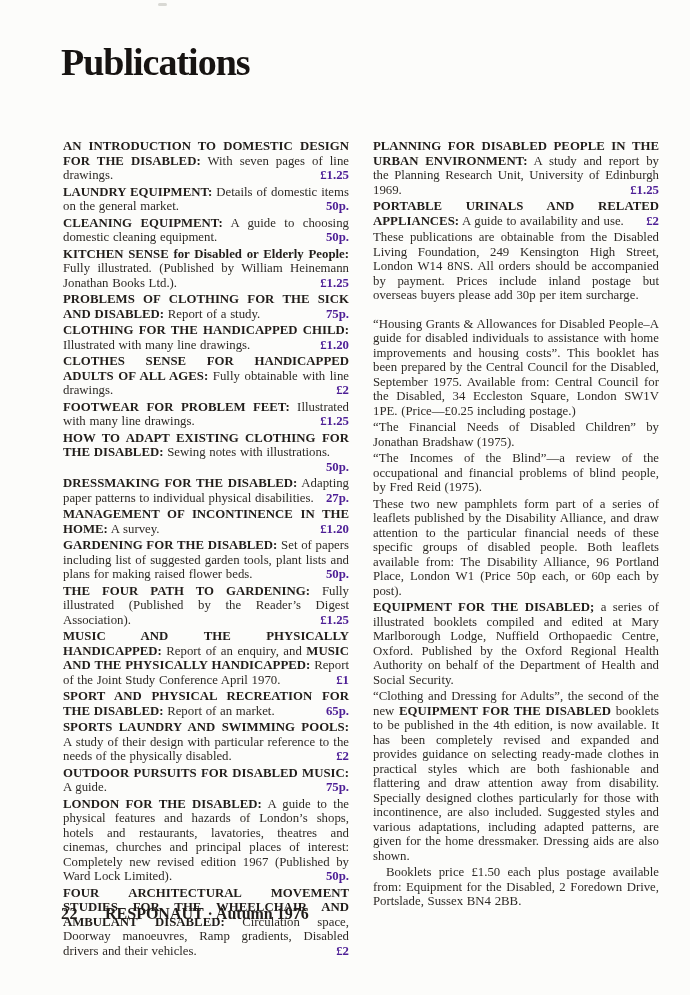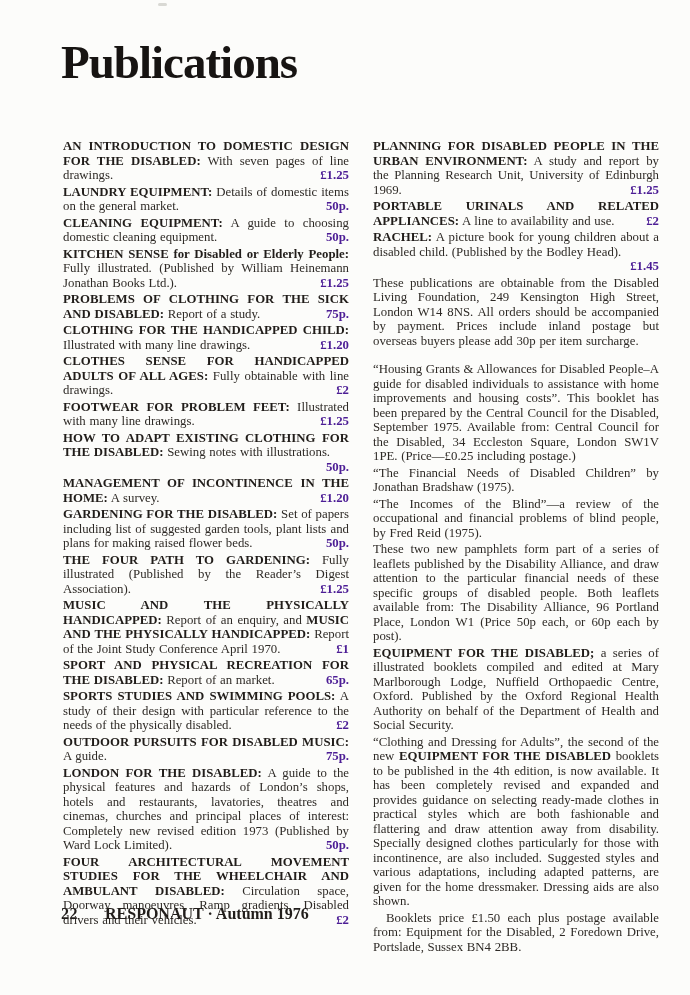--- a/index.html
+++ b/index.html
@@ -11,21 +11,21 @@
   .page{
     position:relative;width:690px;height:995px;
     background:#fcfcfa;overflow:hidden;color:#2e2a26;
   }
   .speck{
     position:absolute;left:158px;top:3px;width:9px;height:3px;
     background:#d9d9d4;border-radius:2px;
   }
   h1.page-title{
     position:absolute;left:61px;top:42px;margin:0;
-    font-size:47px;line-height:40px;font-weight:bold;
+    font-size:38px;line-height:40px;font-weight:bold;
     letter-spacing:-1px;color:#171412;
   }
   .col{
     position:absolute;top:137px;width:290px;
     font-size:12.8px;line-height:14.5px;
     text-align:justify;word-spacing:0.04em;
   }
   #col-left{left:61px;}
   #col-right{left:371px;}
   p.blk{margin:2px;display:flow-root;}
@@ -54,35 +54,35 @@
   <div class="col" id="col-left">
       <p class="blk"><span class="bold">AN INTRODUCTION TO DOMESTIC DESIGN FOR THE DISABLED:</span><span class="reg"> With seven pages of line drawings.</span><span class="price">£1.25</span></p>
       <p class="blk"><span class="bold">LAUNDRY EQUIPMENT:</span><span class="reg"> Details of domestic items on the general market.</span><span class="price">50p.</span></p>
       <p class="blk"><span class="bold">CLEANING EQUIPMENT:</span><span class="reg"> A guide to choosing domestic cleaning equipment.</span><span class="price">50p.</span></p>
       <p class="blk"><span class="bold">KITCHEN SENSE for Disabled or Elderly People:</span><span class="reg"> Fully illustrated. (Published by William Heinemann Jonathan Books Ltd.).</span><span class="price">£1.25</span></p>
       <p class="blk"><span class="bold">PROBLEMS OF CLOTHING FOR THE SICK AND DISABLED:</span><span class="reg"> Report of a study.</span><span class="price">75p.</span></p>
       <p class="blk"><span class="bold">CLOTHING FOR THE HANDICAPPED CHILD:</span><span class="reg"> Illustrated with many line drawings.</span><span class="price">£1.20</span></p>
       <p class="blk"><span class="bold">CLOTHES SENSE FOR HANDICAPPED ADULTS OF ALL AGES:</span><span class="reg"> Fully obtainable with line drawings.</span><span class="price">£2</span></p>
       <p class="blk"><span class="bold">FOOTWEAR FOR PROBLEM FEET:</span><span class="reg"> Illustrated with many line drawings.</span><span class="price">£1.25</span></p>
       <p class="blk"><span class="bold">HOW TO ADAPT EXISTING CLOTHING FOR THE DISABLED:</span><span class="reg"> Sewing notes with illustrations.</span><span class="price">50p.</span></p>
+      <p class="blk"><span class="bold">DRESSMAKING FOR THE DISABLED:</span><span class="reg"> Adapting paper patterns to individual physical disabilities.</span><span class="price">27p.</span></p>
       <p class="blk"><span class="bold">MANAGEMENT OF INCONTINENCE IN THE HOME:</span><span class="reg"> A survey.</span><span class="price">£1.20</span></p>
       <p class="blk"><span class="bold">GARDENING FOR THE DISABLED:</span><span class="reg"> Set of papers including list of suggested garden tools, plant lists and plans for making raised flower beds.</span><span class="price">50p.</span></p>
       <p class="blk"><span class="bold">THE FOUR PATH TO GARDENING:</span><span class="reg"> Fully illustrated (Published by the Reader’s Digest Association).</span><span class="price">£1.25</span></p>
       <p class="blk"><span class="bold">MUSIC AND THE PHYSICALLY HANDICAPPED:</span><span class="reg"> Report of an enquiry, and </span><span class="bold">MUSIC AND THE PHYSICALLY HANDICAPPED:</span><span class="reg"> Report of the Joint Study Conference April 1970.</span><span class="price">£1</span></p>
       <p class="blk"><span class="bold">SPORT AND PHYSICAL RECREATION FOR THE DISABLED:</span><span class="reg"> Report of an market.</span><span class="price">65p.</span></p>
-      <p class="blk"><span class="bold">SPORTS STUDIES AND SWIMMING POOLS:</span><span class="reg"> A study of their design with particular reference to the needs of the physically disabled.</span><span class="price">£2</span></p>
+      <p class="blk"><span class="bold">SPORTS LAUNDRY AND SWIMMING POOLS:</span><span class="reg"> A study of their design with particular reference to the needs of the physically disabled.</span><span class="price">£2</span></p>
       <p class="blk"><span class="bold">OUTDOOR PURSUITS FOR DISABLED MUSIC:</span><span class="reg"> A guide.</span><span class="price">75p.</span></p>
-      <p class="blk"><span class="bold">LONDON FOR THE DISABLED:</span><span class="reg"> A guide to the physical features and hazards of London’s shops, hotels and restaurants, lavatories, theatres and cinemas, churches and principal places of interest: Completely new revised edition 1973 (Published by Ward Lock Limited).</span><span class="price">50p.</span></p>
+      <p class="blk"><span class="bold">LONDON FOR THE DISABLED:</span><span class="reg"> A guide to the physical features and hazards of London’s shops, hotels and restaurants, lavatories, theatres and cinemas, churches and principal places of interest: Completely new revised edition 1967 (Published by Ward Lock Limited).</span><span class="price">50p.</span></p>
       <p class="blk"><span class="bold">FOUR ARCHITECTURAL MOVEMENT STUDIES FOR THE WHEELCHAIR AND AMBULANT DISABLED:</span><span class="reg"> Circulation space, Doorway manoeuvres, Ramp gradients, Disabled drivers and their vehicles.</span><span class="price">£2</span></p>
     </div>
 
   <div class="col" id="col-right">
       <p class="blk"><span class="bold">PLANNING FOR DISABLED PEOPLE IN THE URBAN ENVIRONMENT:</span><span class="reg"> A study and report by the Planning Research Unit, University of Edinburgh 1969.</span><span class="price">£1.25</span></p>
-      <p class="blk"><span class="bold">PORTABLE URINALS AND RELATED APPLIANCES:</span><span class="reg"> A line to availability and use.</span><span class="price">£2</span></p>
-      <p class="blk"><span class="bold">RACHEL:</span><span class="reg"> A picture book for young children about a disabled child. (Published by the Bodley Head).</span><span class="price">£1.45</span></p>
+      <p class="blk"><span class="bold">PORTABLE URINALS AND RELATED APPLIANCES:</span><span class="reg"> A guide to availability and use.</span><span class="price">£2</span></p>
       <p class="blk"><span class="reg">These publications are obtainable from the Disabled Living Foundation, 249 Kensington High Street, London W14 8NS. All orders should be accompanied by payment. Prices include inland postage but overseas buyers please add 30p per item surcharge.</span></p>
       <p class="blk gap"><span class="reg">“Housing Grants &amp; Allowances for Disabled People–A guide for disabled individuals to assistance with home improvements and housing costs”. This booklet has been prepared by the Central Council for the Disabled, September 1975. Available from: Central Council for the Disabled, 34 Eccleston Square, London SW1V 1PE. (Price—£0.25 including postage.)</span></p>
       <p class="blk"><span class="reg">“The Financial Needs of Disabled Children” by Jonathan Bradshaw (1975).</span></p>
       <p class="blk"><span class="reg">“The Incomes of the Blind”—a review of the occupational and financial problems of blind people, by Fred Reid (1975).</span></p>
       <p class="blk"><span class="reg">These two new pamphlets form part of a series of leaflets published by the Disability Alliance, and draw attention to the particular financial needs of these specific groups of disabled people. Both leaflets available from: The Disability Alliance, 96 Portland Place, London W1 (Price 50p each, or 60p each by post).</span></p>
       <p class="blk"><span class="bold">EQUIPMENT FOR THE DISABLED;</span><span class="reg"> a series of illustrated booklets compiled and edited at Mary Marlborough Lodge, Nuffield Orthopaedic Centre, Oxford. Published by the Oxford Regional Health Authority on behalf of the Department of Health and Social Security.</span></p>
       <p class="blk"><span class="reg">“Clothing and Dressing for Adults”, the second of the new </span><span class="bold">EQUIPMENT FOR THE DISABLED</span><span class="reg"> booklets to be published in the 4th edition, is now available. It has been completely revised and expanded and provides guidance on selecting ready-made clothes in practical styles which are both fashionable and flattering and draw attention away from disability. Specially designed clothes particularly for those with incontinence, are also included. Suggested styles and various adaptations, including adapted patterns, are given for the home dressmaker. Dressing aids are also shown.</span></p>
       <p class="blk indent"><span class="reg">Booklets price £1.50 each plus postage available from: Equipment for the Disabled, 2 Foredown Drive, Portslade, Sussex BN4 2BB.</span></p>
     </div>
 

